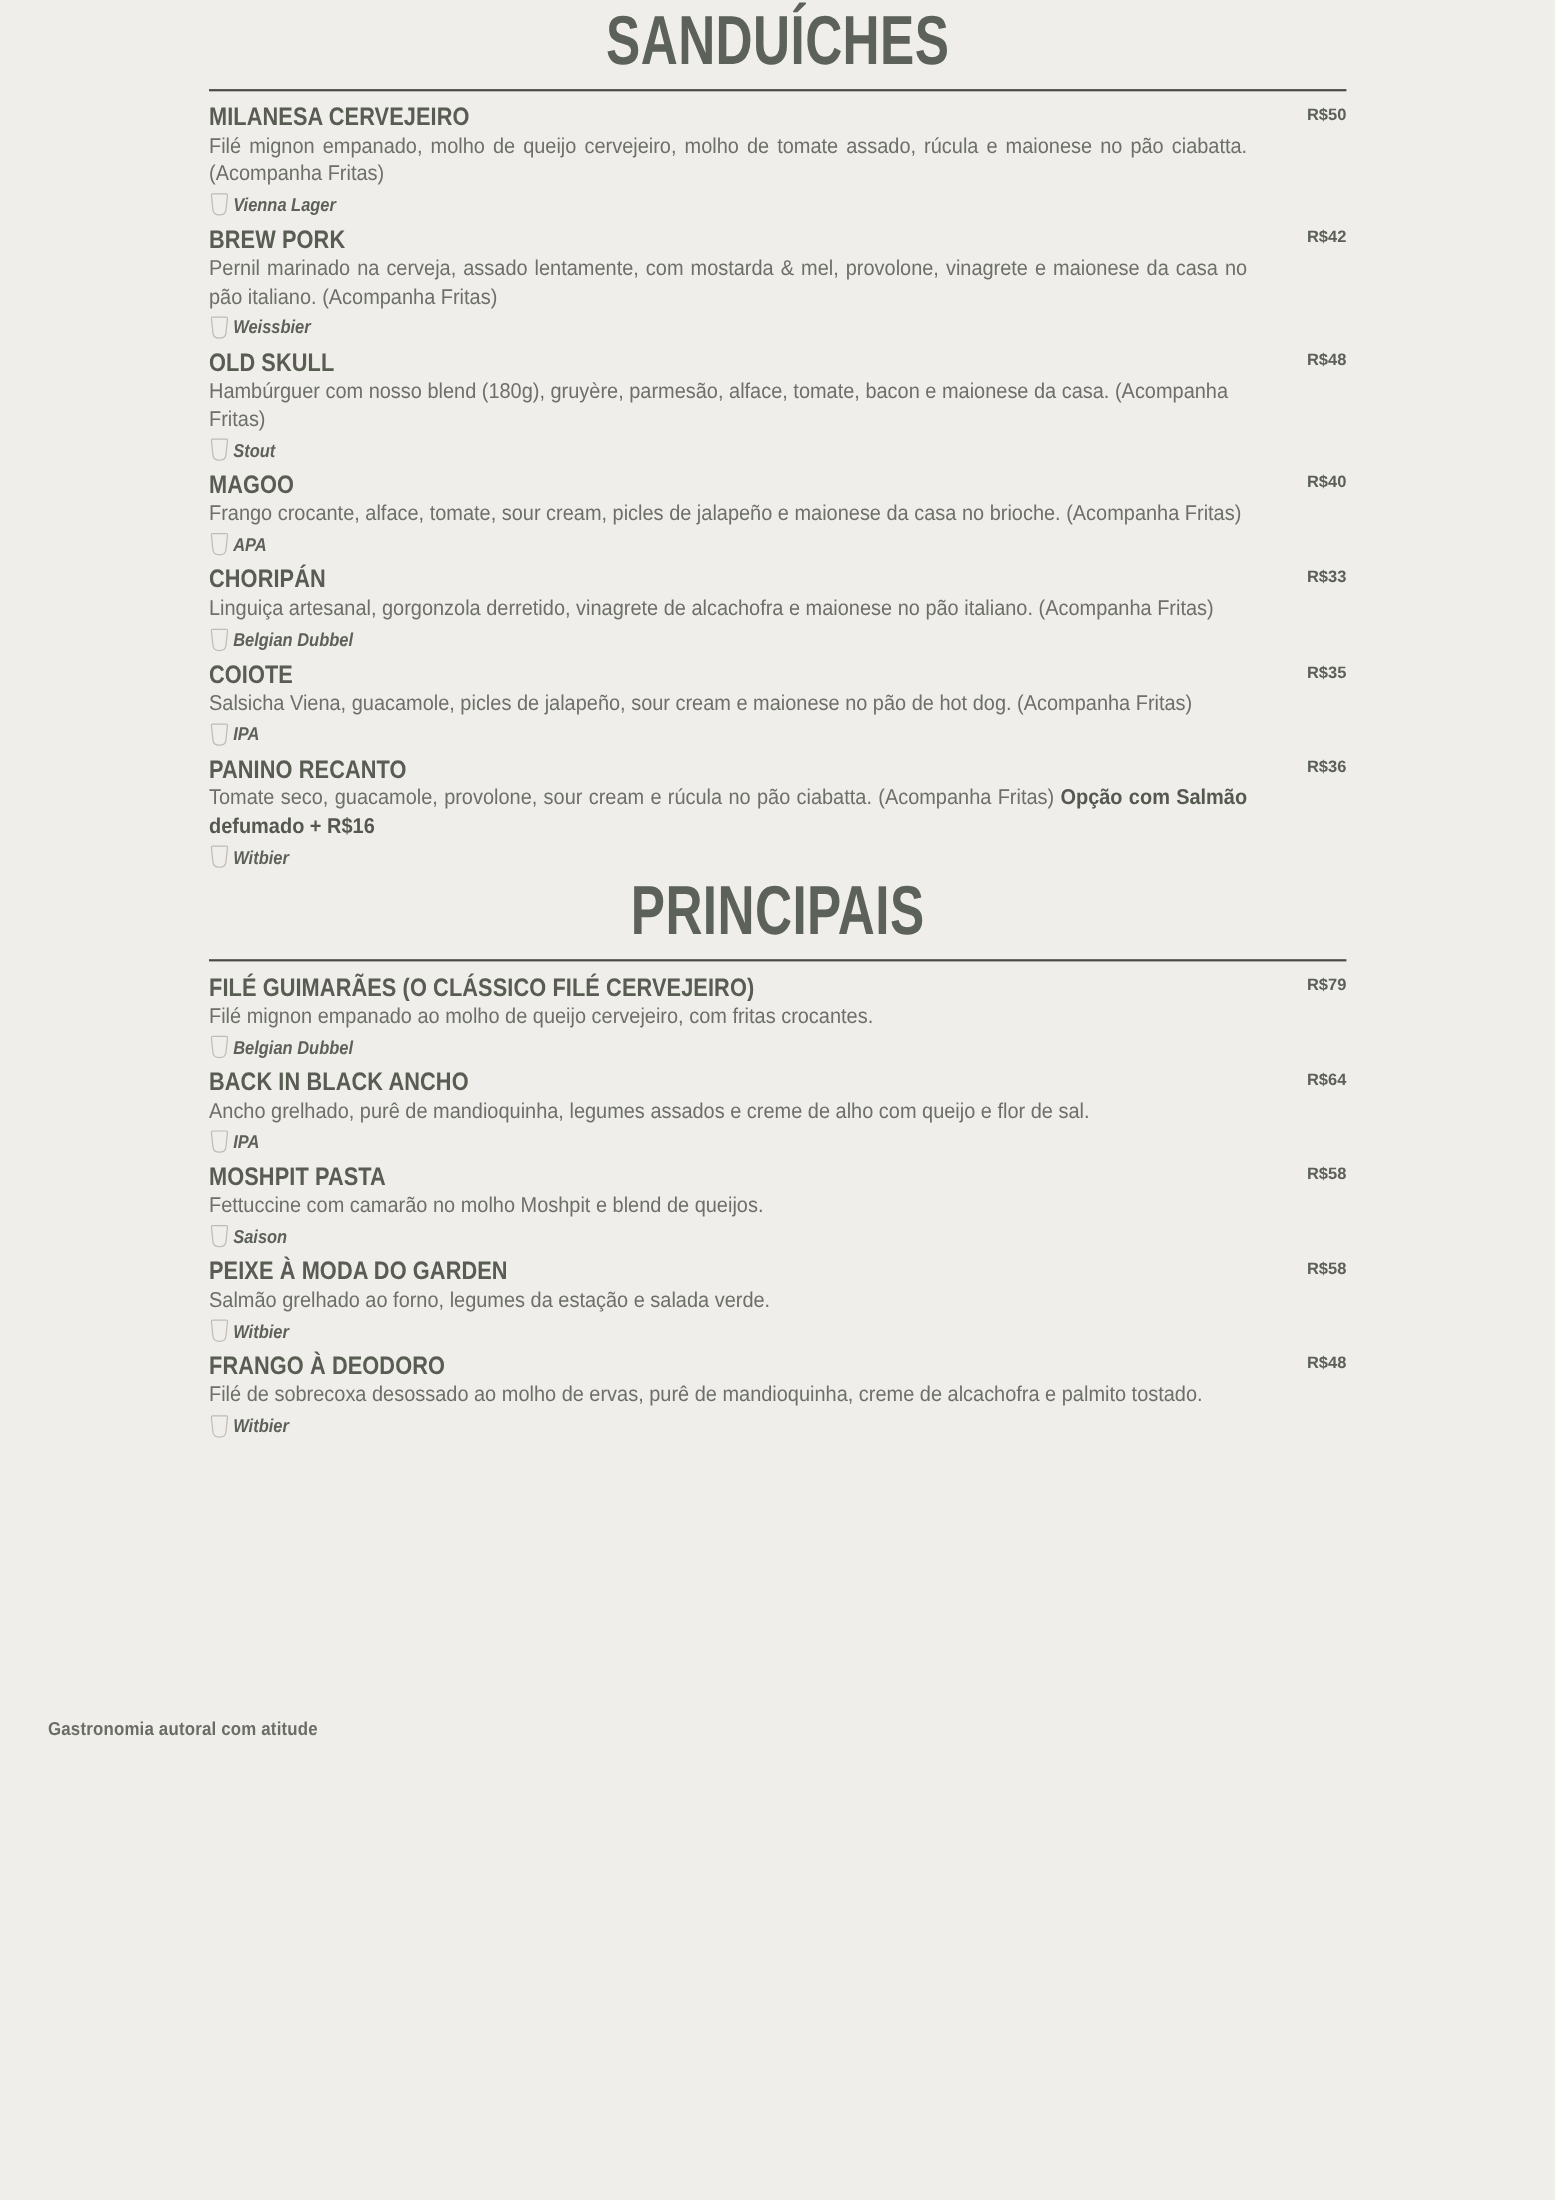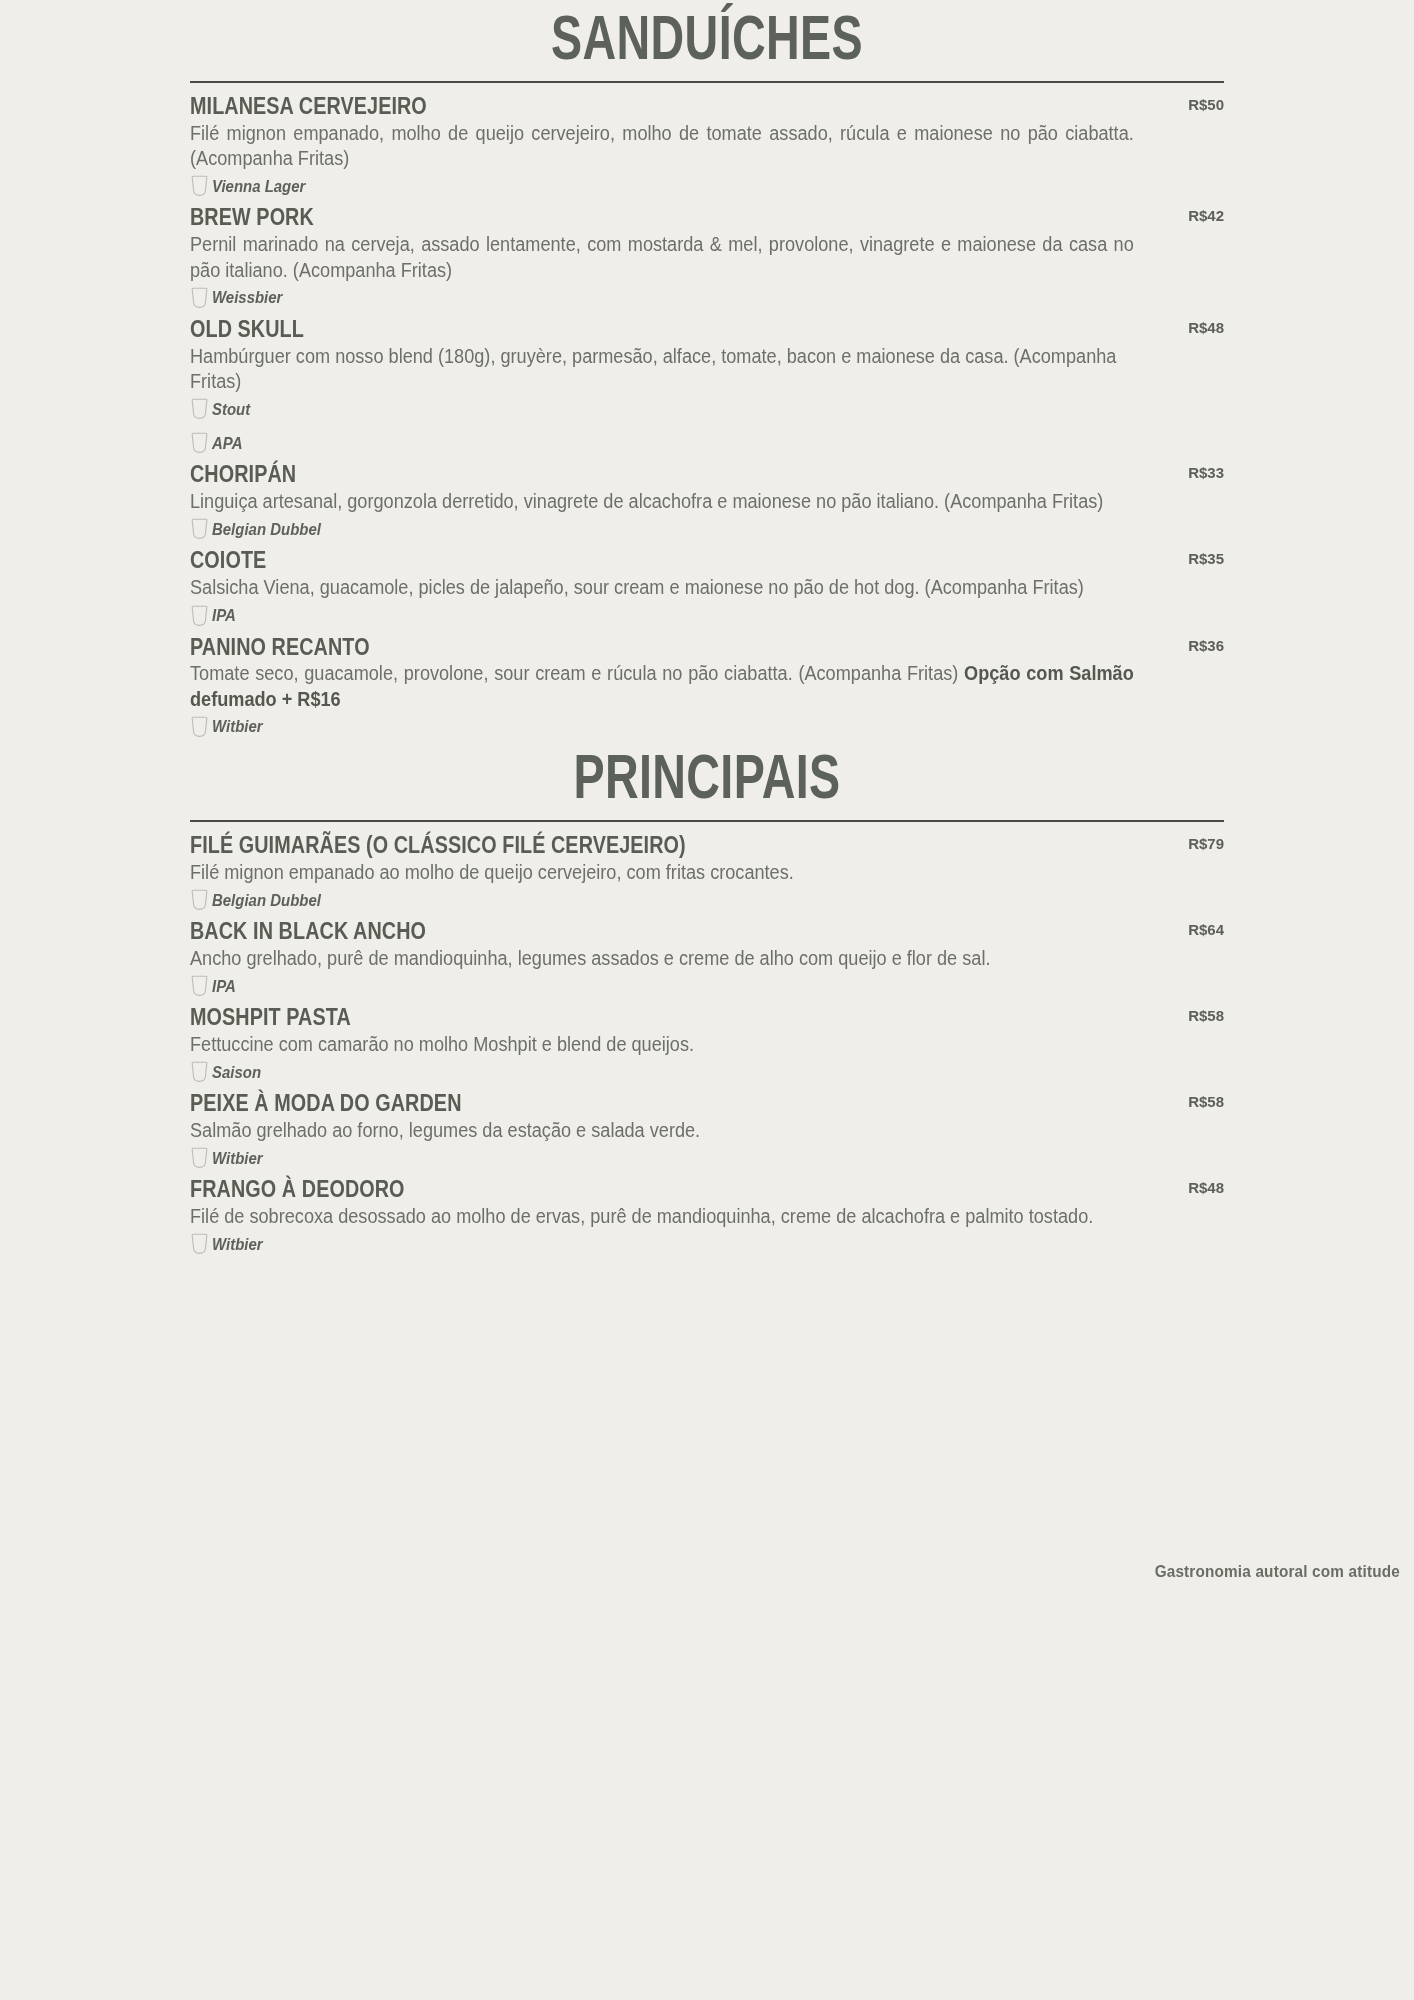--- a/index.html
+++ b/index.html
@@ -131,23 +131,23 @@
     color: #5d6158;
     transform: scaleX(0.88);
     transform-origin: left center;
     white-space: nowrap;
   }
 
   
   .footer {
     position: absolute;
     left: 0;
-    right: 0;
+    right: 16px;
     bottom: 82px;
-    text-align: right;
+    text-align: left;
     margin-left: 30px;
   }
   .footer-text {
     font-family: "Liberation Sans Narrow", "Liberation Sans", sans-serif;
     font-weight: 700;
     font-size: 17px;
     letter-spacing: 0.2px;
     color: #6a6d64;
     transform: scaleX(0.9);
     display: inline-block;
@@ -202,20 +202,27 @@
             <div class="item-price">R$48</div>
           </div>
           <div class="pairing">
             <svg class="glass-icon" viewBox="0 0 19 24">
               <path d="M3.2 2.2 L15.8 2.2 C16.6 2.2 16.9 2.8 16.8 3.6 L15.4 16.8 C15.1 19.6 13.0 21.4 9.5 21.4 C6.0 21.4 3.9 19.6 3.6 16.8 L2.2 3.6 C2.1 2.8 2.4 2.2 3.2 2.2 Z" fill="none" stroke="#bdbcb5" stroke-width="1.1" stroke-linejoin="round"></path>
             </svg>
             <span class="pairing-label">Stout</span>
           </div>
         </div>
         <div class="item">
+          <div class="item-row">
+            <div class="item-main">
+              <div class="item-name">MAGOO</div>
+              <div class="item-desc">Frango crocante, alface, tomate, sour cream, picles de jalapeño e maionese da casa no brioche. (Acompanha Fritas)</div>
+            </div>
+            <div class="item-price">R$40</div>
+          </div>
           <div class="pairing">
             <svg class="glass-icon" viewBox="0 0 19 24">
               <path d="M3.2 2.2 L15.8 2.2 C16.6 2.2 16.9 2.8 16.8 3.6 L15.4 16.8 C15.1 19.6 13.0 21.4 9.5 21.4 C6.0 21.4 3.9 19.6 3.6 16.8 L2.2 3.6 C2.1 2.8 2.4 2.2 3.2 2.2 Z" fill="none" stroke="#bdbcb5" stroke-width="1.1" stroke-linejoin="round"></path>
             </svg>
             <span class="pairing-label">APA</span>
           </div>
         </div>
         <div class="item">
           <div class="item-row">
             <div class="item-main">

